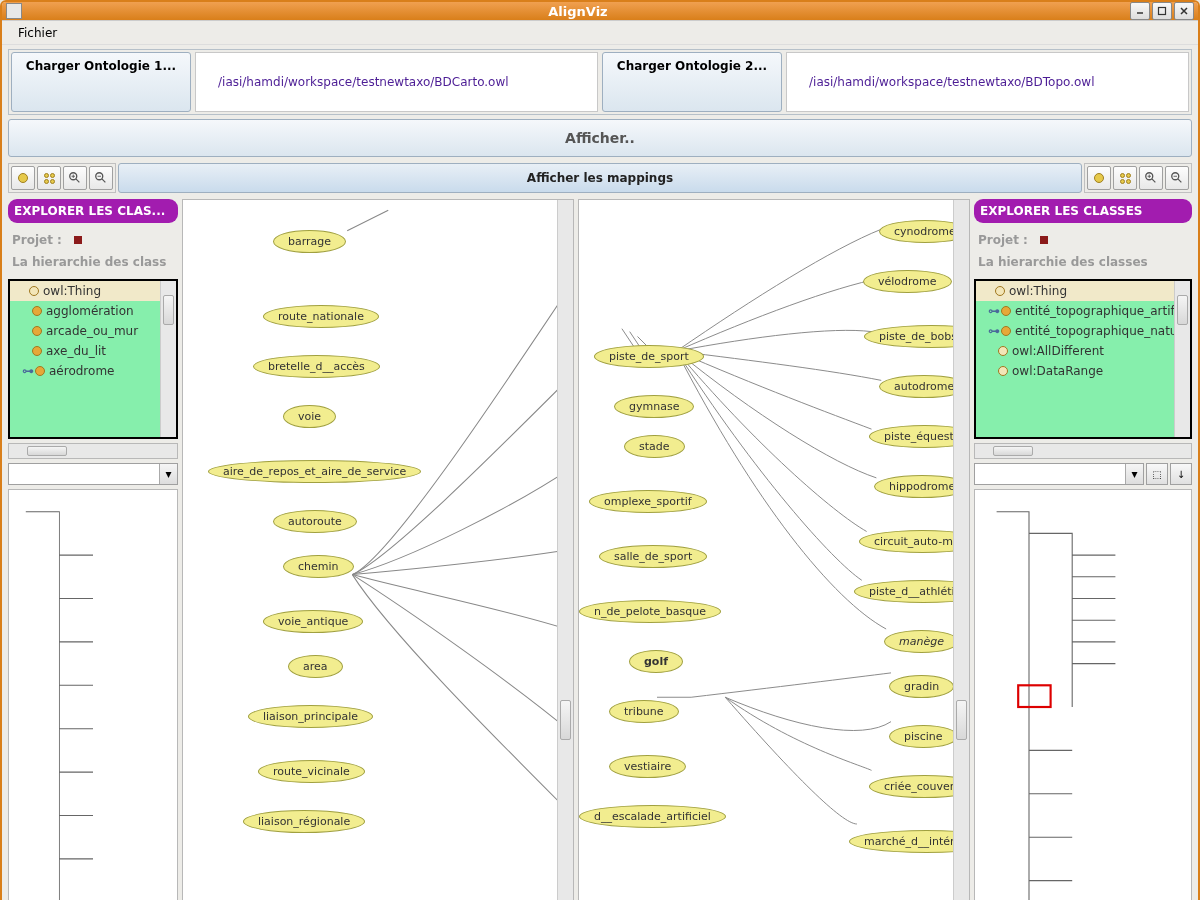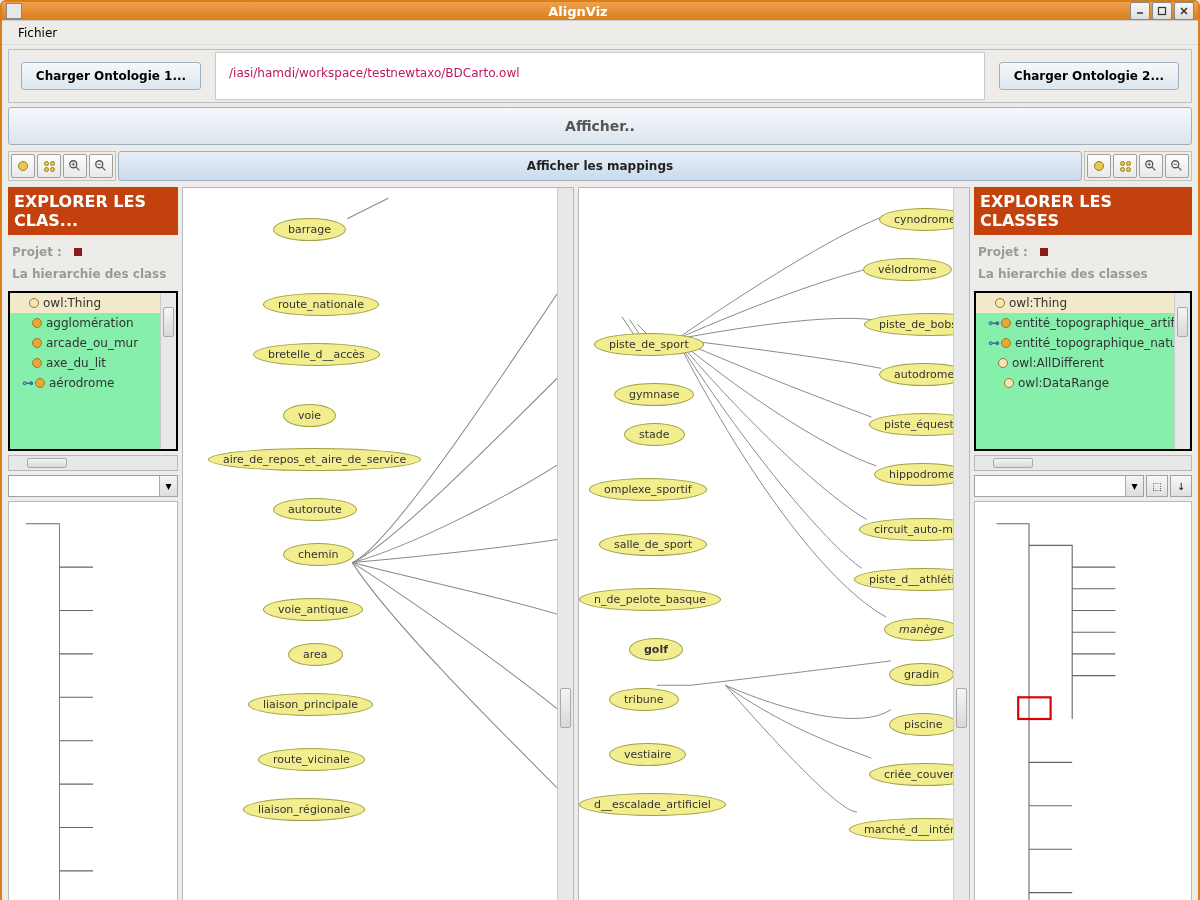--- a/index.html
+++ b/index.html
@@ -18,40 +18,40 @@
 .menubar { height: 24px; display: flex; align-items: center; padding: 0 8px; background: #edece8; border-bottom: 1px solid #ddd; }
 .menu-item { padding: 2px 8px; cursor: pointer; }
 
 
 .tab-row { display: flex; background: #edece8; padding-left: 4px; border-bottom: 1px solid #b6c0c9; }
 .tab { padding: 6px 14px; border: 1px solid #b6c0c9; border-bottom: none; background: linear-gradient(#fdfdfd,#e9eef3); border-radius: 4px 4px 0 0; margin-right: 2px; cursor: pointer; color: #333; font-weight: bold; }
 .tab.active { background: linear-gradient(#e3edf6,#c9dbec); }
 
 
 .load-row { display: flex; border: 1px solid #b6c0c9; margin: 4px 6px 0 6px; }
-.load-btn { flex: 0 0 180px; background: linear-gradient(#f5f8fb,#dbe6ef); border: 1px solid #9eafc0; border-radius: 3px; margin: 12px; padding: 6px; text-align: center; font-weight: bold; cursor: pointer; }
-.load-path { flex: 1; border: 1px solid #c8c8c8; background: #fff; margin: 2px; padding: 13px; color: #be185d; white-space: nowrap; overflow: hidden; }
+.load-btn { flex: 0 0 180px; background: linear-gradient(#f5f8fb,#dbe6ef); border: 1px solid #9eafc0; border-radius: 3px; margin: 2px; padding: 6px; text-align: center; font-weight: bold; cursor: pointer; }
+.load-path { flex: 1; border: 1px solid #c8c8c8; background: #fff; margin: 2px; padding: 22px; color: #4c1d95; white-space: nowrap; overflow: hidden; }
 
 .afficher-btn { margin: 4px 6px; padding: 10px; text-align: center; font-size: 14px; font-weight: bold; background: linear-gradient(#f5f8fb,#dbe6ef); border: 1px solid #9eafc0; border-radius: 3px; color: #555; cursor: pointer; }
 
 
 .toolbar-row { display: flex; margin: 2px 6px; gap: 2px; align-items: stretch; }
 .tool-cluster { display: flex; gap: 2px; border: 1px solid #c0c0c0; padding: 2px; background: #edece8; }
 .tool-btn { width: 24px; height: 24px; border: 1px solid #a0a0a0; background: linear-gradient(#fdfdfd,#e8e8e8); border-radius: 2px; display: flex; align-items: center; justify-content: center; cursor: pointer; }
 .tool-btn svg { width: 14px; height: 14px; }
 .yellow-dot { width: 10px; height: 10px; background: #e6c94a; border: 1px solid #a08020; border-radius: 50%; }
 .yellow-grid { display: grid; grid-template-columns: 5px 5px; grid-template-rows: 5px 5px; gap: 1px; }
 .yellow-grid div { background: #e6c94a; border: 1px solid #a08020; border-radius: 50%; }
 .mappings-btn { flex: 1; background: linear-gradient(#e8eff6,#c9dbec); border: 1px solid #9eafc0; border-radius: 3px; display: flex; align-items: center; justify-content: center; font-weight: bold; color: #222; cursor: pointer; }
 
 
 .main-split { flex: 1; display: flex; margin: 4px 6px 6px 6px; gap: 4px; overflow: hidden; }
 .side-panel { width: 170px; display: flex; flex-direction: column; gap: 4px; }
 .side-panel.right { width: 218px; }
-.panel-header { background: #c2410c; color: #fff; font-weight: bold; padding: 5px 6px; font-size: 16px; }
+.panel-header { background: #a21caf; color: #fff; font-weight: bold; padding: 5px 6px; font-size: 12px; border-radius: 9px; }
 .projet-row { color: #999; padding: 6px 4px 2px; display: flex; align-items: center; gap: 12px; font-weight: bold; }
 .projet-dot { width: 8px; height: 8px; background: #8b1a1a; display: inline-block; }
 .hierarchy-label { color: #999; font-weight: bold; padding: 2px 4px 6px; font-size: 12px; }
 .tree-box { border: 2px solid #000000; background: #86efac; height: 160px; position: relative; display: flex; }
 .tree-content { flex: 1; overflow: hidden; }
 .tree-item { display: flex; align-items: center; gap: 4px; padding: 3px 6px; color: #333; cursor: pointer; }
 .tree-item.root { background: #f1e9c9; }
 .tree-dot { width: 10px; height: 10px; border-radius: 50%; background: #e6a838; border: 1px solid #a07820; flex-shrink: 0; }
 .tree-dot.light { background: #f3e6b8; }
 .tree-toggle { width: 9px; text-align: center; color: #4a6a9a; font-weight: bold; }
@@ -105,20 +105,21 @@
   <div class="app-body">
     <div class="menubar">
       <div class="menu-item">Fichier</div>
     </div>
 
 
     <div class="load-row">
       <div class="load-btn">Charger Ontologie 1...</div>
       <div class="load-path">/iasi/hamdi/workspace/testnewtaxo/BDCarto.owl</div>
       <div class="load-btn">Charger Ontologie 2...</div>
+      <div class="load-path">/iasi/hamdi/workspace/testnewtaxo/BDTopo.owl</div>
     </div>
 
     <div class="afficher-btn">Afficher..</div>
 
     <div class="toolbar-row">
       <div class="tool-cluster">
         <div class="tool-btn">
             <span class="yellow-dot"></span>
           </div>
         <div class="tool-btn">
@@ -241,21 +242,21 @@
               <path d="M380 260 C320 300, 220 350, 165 365"></path>
               <path d="M380 340 C320 350, 220 360, 165 365"></path>
               <path d="M380 420 C320 400, 220 380, 165 365"></path>
               <path d="M380 520 C320 470, 220 400, 165 365"></path>
               <path d="M380 600 C300 520, 200 420, 165 365"></path>
               <path d="M160 30 L200 10"></path>
             </svg>
         <div class="node" style="left: 90px; top: 30px;">barrage</div>
             <div class="node" style="left: 80px; top: 105px;">route_nationale</div>
             <div class="node" style="left: 70px; top: 155px;">bretelle_d__accès</div>
-            <div class="node" style="left: 100px; top: 205px; margin-top: 11px;">voie</div>
+            <div class="node" style="left: 100px; top: 205px;">voie</div>
             <div class="node" style="left: 25px; top: 260px;">aire_de_repos_et_aire_de_service</div>
             <div class="node" style="left: 90px; top: 310px;">autoroute</div>
             <div class="node" style="left: 100px; top: 355px;">chemin</div>
             <div class="node" style="left: 80px; top: 410px;">voie_antique</div>
             <div class="node" style="left: 105px; top: 455px;">area</div>
             <div class="node" style="left: 65px; top: 505px;">liaison_principale</div>
             <div class="node" style="left: 75px; top: 560px;">route_vicinale</div>
             <div class="node" style="left: 60px; top: 610px;">liaison_régionale</div>
           </div>
         <div class="graph-scroll-v">
@@ -333,21 +334,21 @@
               </div>
             <div class="tree-item" style="padding-left:12px">
                 <span class="tree-toggle">⊶</span>
                 <span class="tree-dot"></span>
                 <span>entité_topographique_natu</span>
               </div>
             <div class="tree-item" style="padding-left:22px">
                 <span class="tree-dot light"></span>
                 <span>owl:AllDifferent</span>
               </div>
-            <div class="tree-item" style="padding-left:28px">
+            <div class="tree-item" style="padding-left:22px">
                 <span class="tree-dot light"></span>
                 <span>owl:DataRange</span>
               </div>
           </div>
           <div class="tree-scroll-v">
               <div class="thumb"></div>
             </div>
         </div>
         <div class="tree-scroll-h">
             <div class="thumb"></div>

